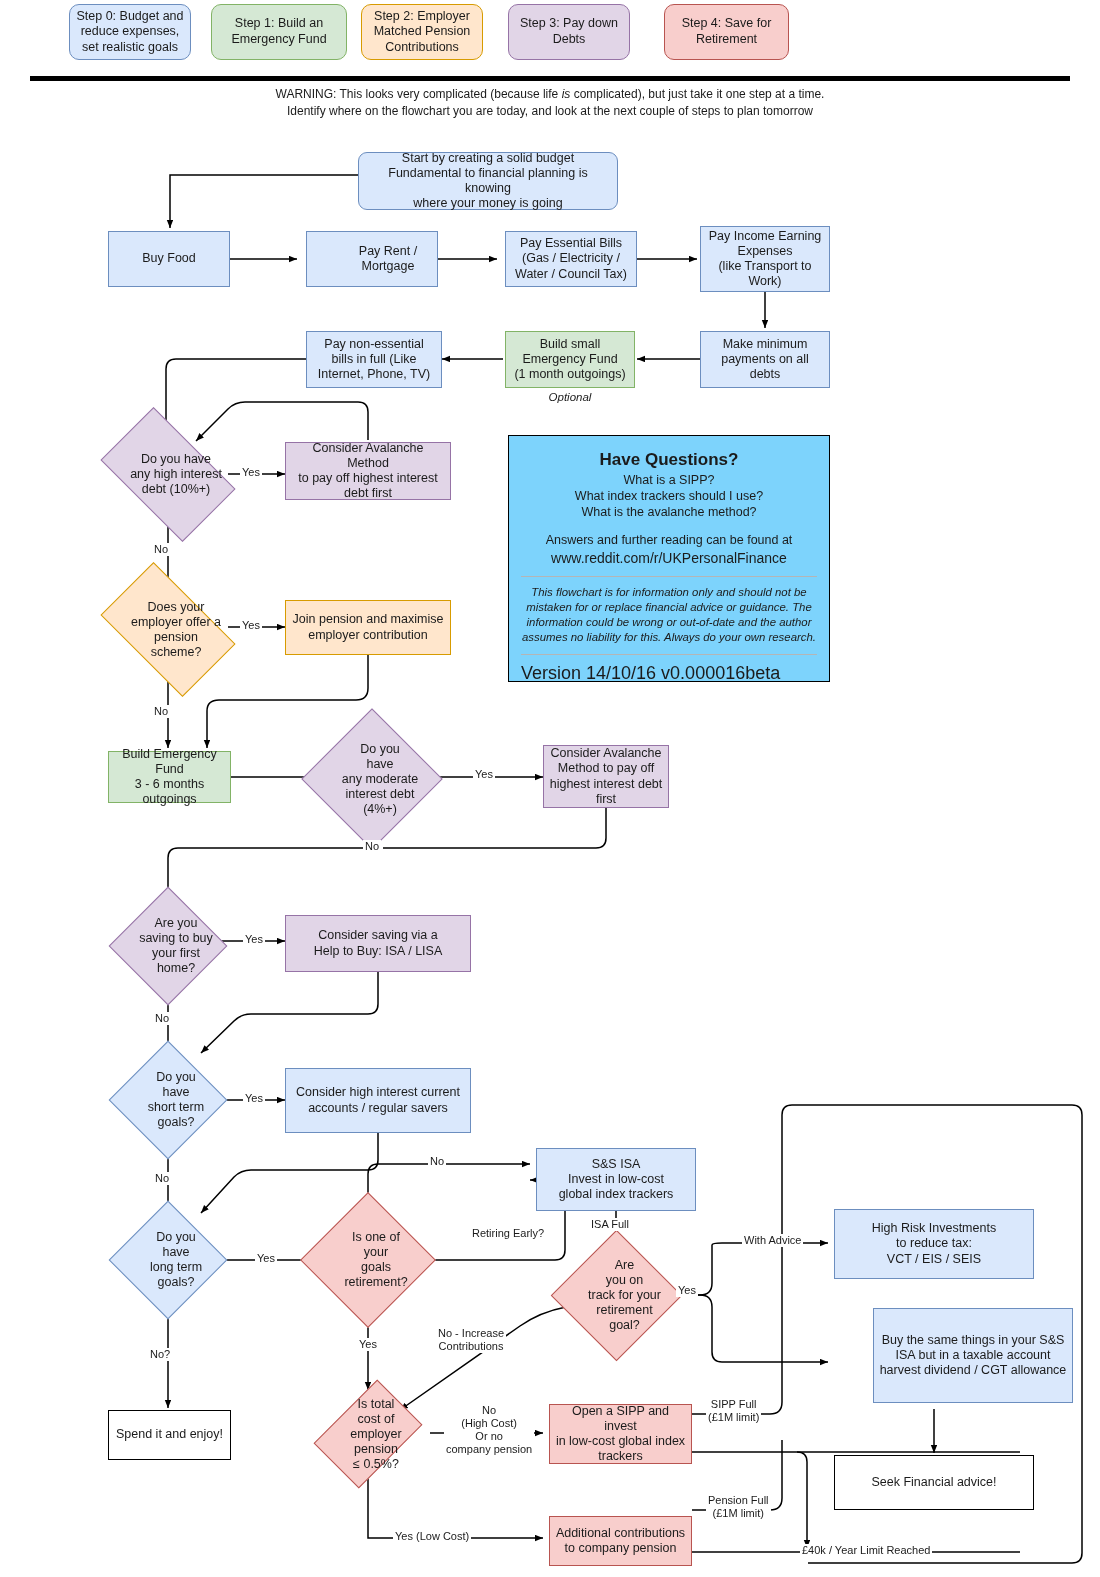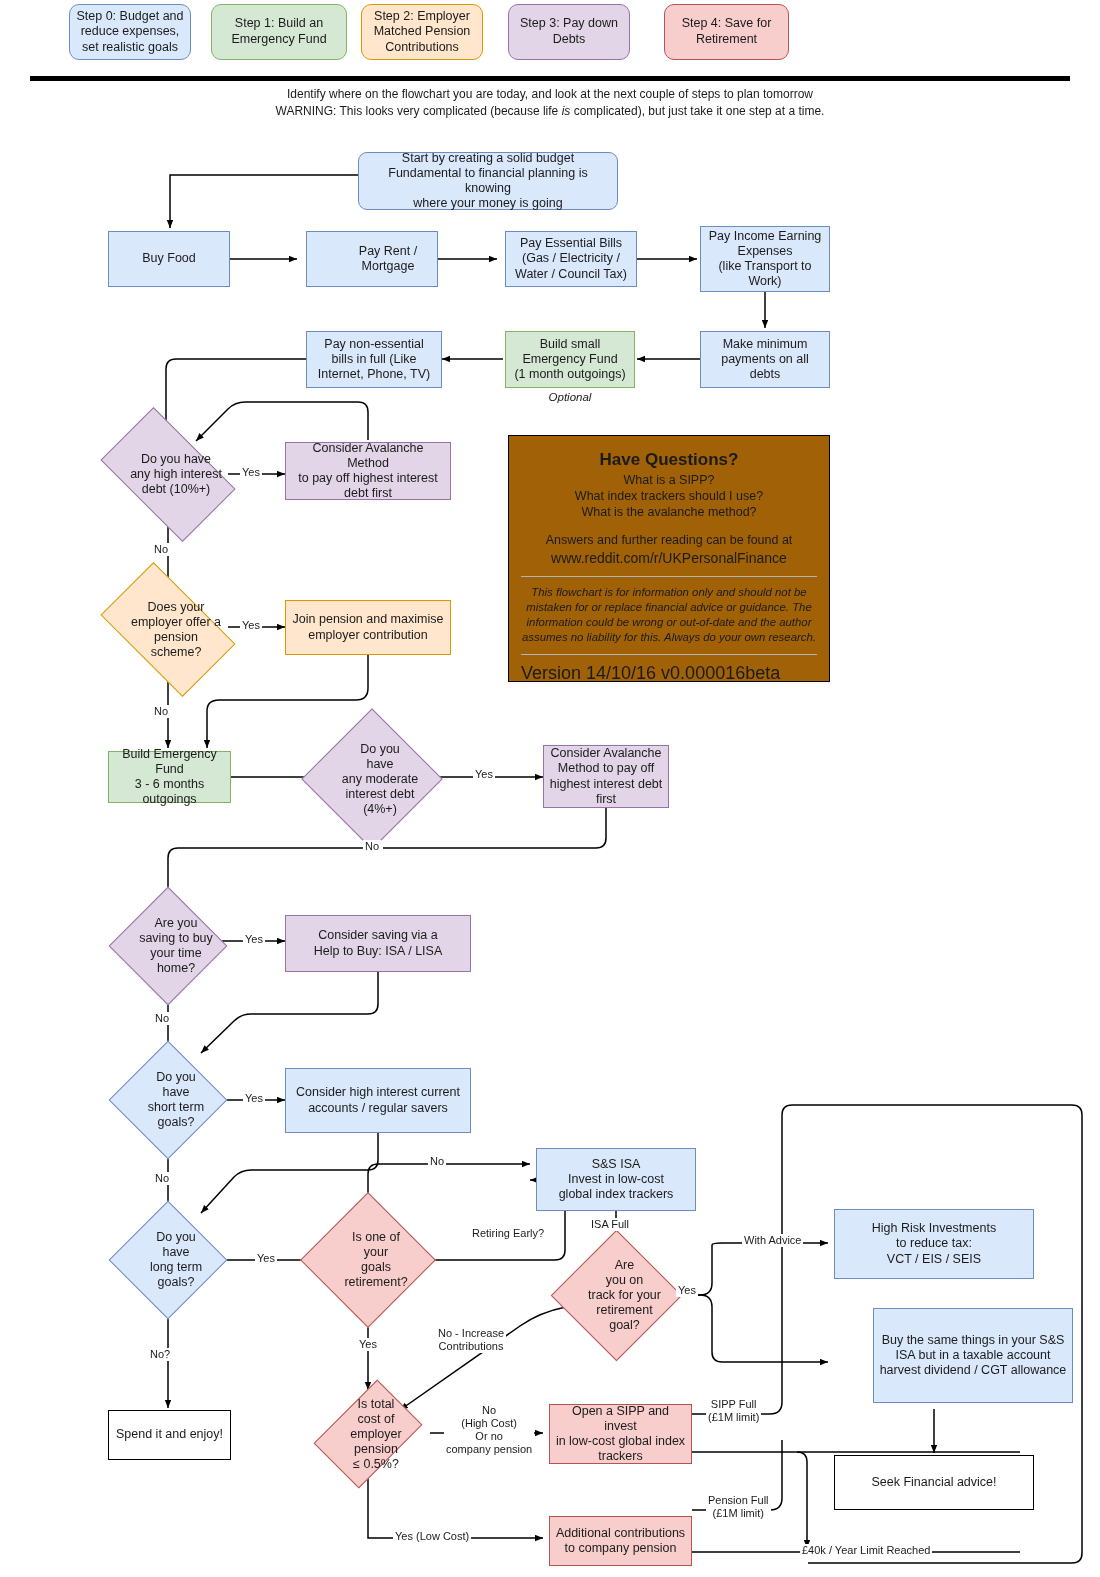--- a/index.html
+++ b/index.html
@@ -40,21 +40,21 @@
   .step span{white-space:pre-line;}
 
   .rule{position:absolute;left:30px;top:76px;width:1040px;height:5px;background:#000;}
 
   .warn{position:absolute;left:0;top:86px;width:1100px;text-align:center;
         font-size:12px;line-height:1.45;color:#1b1b1b;}
   .warn i{font-style:italic;}
 
   
   #info-panel{position:absolute;left:508px;top:435px;width:322px;height:247px;
-      background:#a16207;border:1.6px solid #000;box-sizing:border-box;
+      background:#7dd3fc;border:1.6px solid #000;box-sizing:border-box;
       padding:14px 12px 8px 12px;color:#1b1b1b;}
   #info-panel .q-title{font-size:17px;font-weight:bold;text-align:center;margin-bottom:3px;}
   #info-panel .q-line{font-size:12.5px;text-align:center;line-height:1.26;}
   #info-panel .q-ans{font-size:12.5px;text-align:center;margin-top:12px;line-height:1.3;}
   #info-panel .q-url{font-size:14px;text-align:center;line-height:1.3;}
   #info-panel .divider{height:1px;background:#b5b5b5;margin:9px 0 8px 0;}
   #info-panel .disclaimer{font-size:11.4px;font-style:italic;text-align:center;line-height:1.32;}
   #info-panel .version{font-size:18px;text-align:left;margin-top:6px;}
   #optional-label{position:absolute;left:505px;top:391px;width:130px;text-align:center;
       font-size:11.5px;font-style:italic;color:#1b1b1b;}
@@ -85,22 +85,22 @@
       </div>
     <div class="step" id="s4" style="left:664px;top:4px;width:125px;background:#f8cecc;border:1.5px solid #b85450;">
         <span>Step 4: Save for
 Retirement</span>
       </div>
   </div>
 
   <div class="rule"></div>
 
   <div class="warn">
+    <div><span>WARNING: This looks very complicated (because life </span><i>is</i><span> complicated), but just take it one step at a time.</span></div>
     <div>Identify where on the flowchart you are today, and look at the next couple of steps to plan tomorrow</div>
-    <div><span>WARNING: This looks very complicated (because life </span><i>is</i><span> complicated), but just take it one step at a time.</span></div>
   </div>
 
   <svg id="svg-layer" viewBox="0 0 1100 1577">
     <defs>
       <marker id="ar" markerWidth="9" markerHeight="9" refX="8" refY="3.2" orient="auto" markerUnits="userSpaceOnUse">
         <path d="M0,0 L8,3.2 L0,6.4 z" fill="#000"></path>
       </marker>
     </defs>
     <g fill="none" stroke="#000" stroke-width="1.5">
 
@@ -284,21 +284,21 @@
 Method to pay off
 highest interest debt
 first</span>
     </div>
 
   <div class="diamond" style="left:126px;top:904px;width:84px;height:84px;">
     <div class="dshape purple"></div>
     <div class="dlabel">
         <span>Are you
 saving to buy
-your time
+your first
 home?</span>
       </div>
   </div>
 
   <div class="node purple" style="left:285px;top:915px;width:186px;height:57px;">
       <span>Consider saving via a
 Help to Buy: ISA / LISA</span>
     </div>
 
   <div class="diamond" style="left:126px;top:1058px;width:84px;height:84px;">

